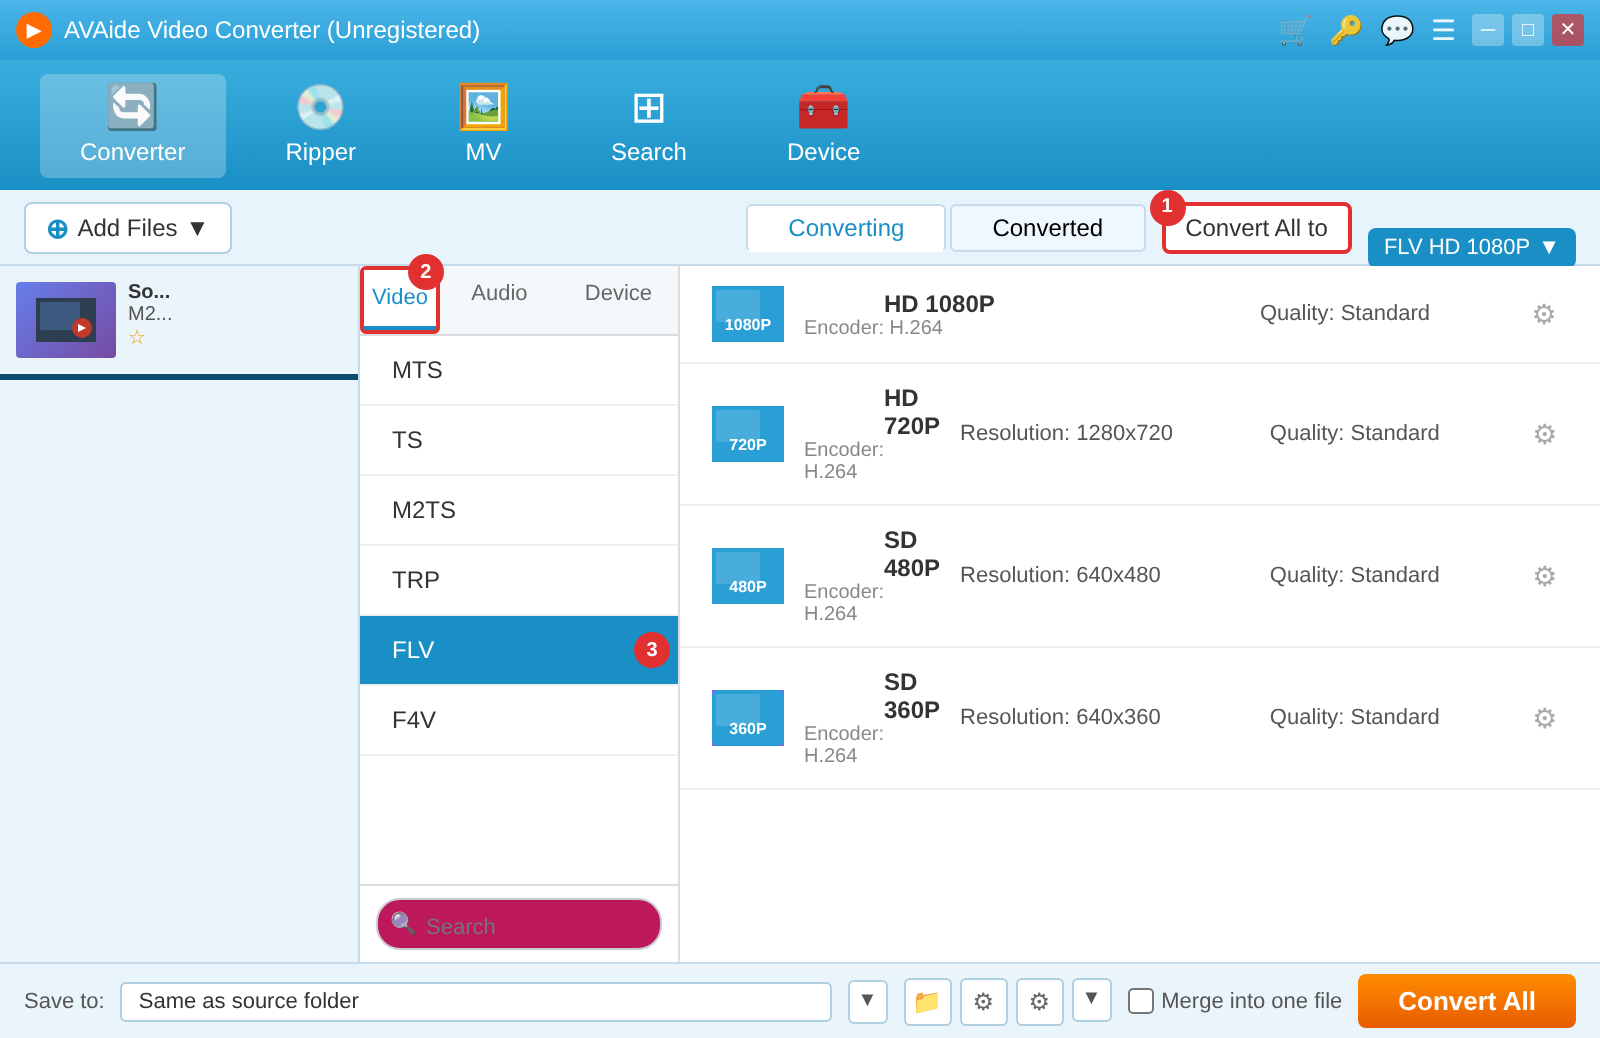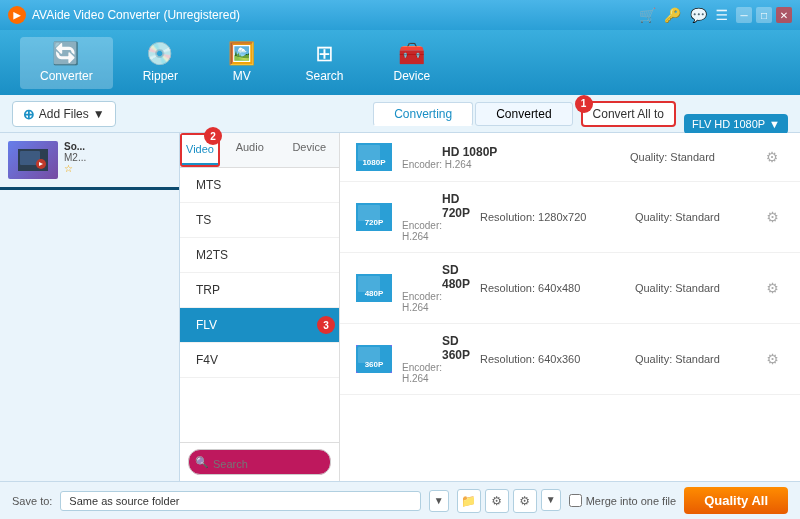--- a/index.html
+++ b/index.html
@@ -521,14 +521,14 @@
   <div class="bottom-icons">
     <div class="bottom-icon">📁</div>
     <div class="bottom-icon">⚙</div>
     <div class="bottom-icon">⚙</div>
     <div class="save-to-dropdown">▼</div>
   </div>
   <div class="merge-checkbox">
     <input type="checkbox" style="">
     <span>Merge into one file</span>
   </div>
-  <button class="convert-all-big">Quality All</button>
+  <button class="convert-all-big">Convert All</button>
 </div>
 
 </body></html>

